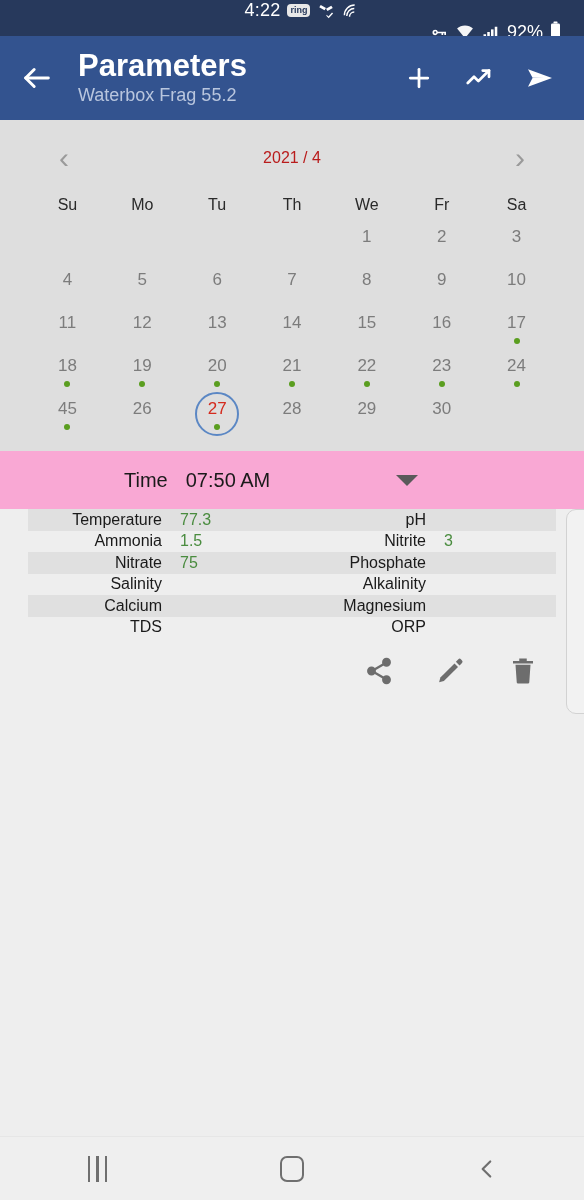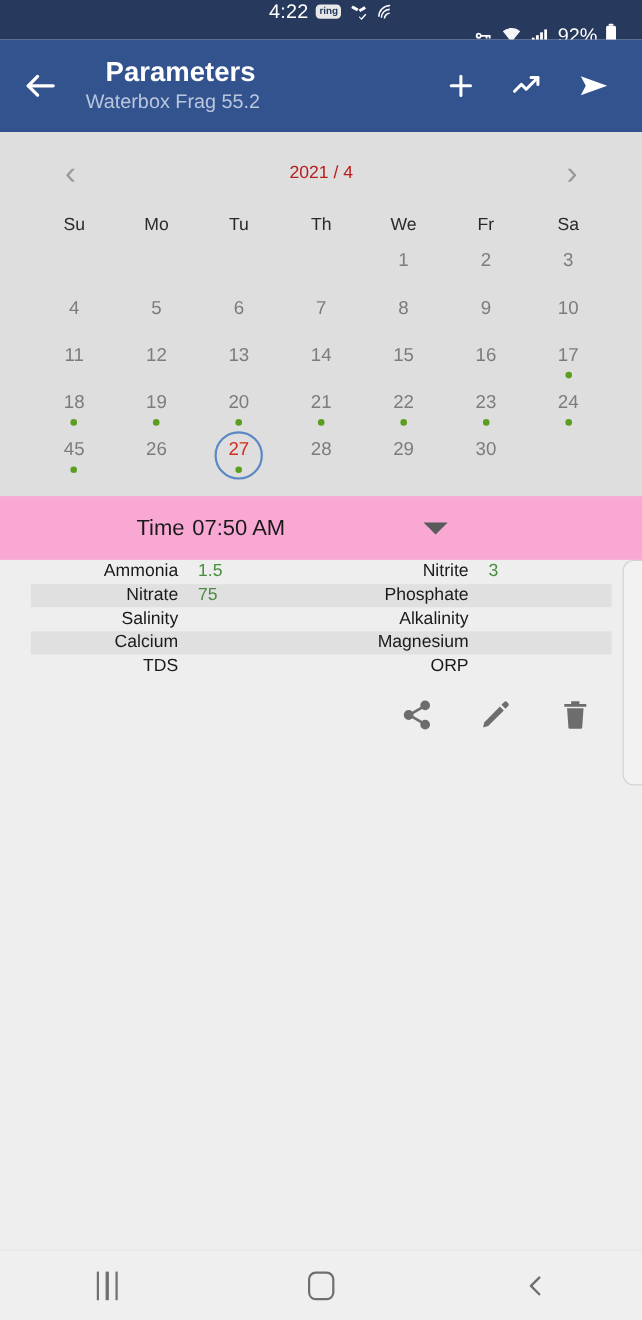--- a/index.html
+++ b/index.html
@@ -29,21 +29,21 @@
   .ico { display: inline-block; line-height: 0; }
 
   
   .appbar {
     height: 84px; background: #33538f;
     display: flex; align-items: center; padding: 0 14px;
     position: relative;
   }
   .back-arrow { width: 46px; display: flex; justify-content: center; cursor: pointer; }
   .titles { margin-left: 18px; display: flex; flex-direction: column; justify-content: center; }
-  .title { color: #ffffff; font-size: 25px; font-weight: bold; line-height: 1.14; margin-left: 18px; }
+  .title { color: #ffffff; font-size: 31px; font-weight: bold; line-height: 1.14; }
   .subtitle { color: #b9c6de; font-size: 18px; line-height: 1.3; margin-top: 1px; }
   .appbar-actions { margin-left: auto; display: flex; align-items: center; gap: 30px; padding-right: 14px; }
   .appbar-actions .abtn { cursor: pointer; display: flex; align-items: center; justify-content: center; }
 
   
   .calendar { background: #dedede; padding: 14px 0 12px; }
   .cal-head {
     display: flex; align-items: center; justify-content: center;
     height: 48px; position: relative;
   }
@@ -77,21 +77,21 @@
     width: 44px; height: 44px; border-radius: 50%;
     border: 2px solid #5b87c4; z-index: 1;
   }
 
   
   .timerow {
     display: flex; align-items: center; height: 58px; background: #f9a8d4;
     padding-left: 124px;
   }
   .time-label { font-size: 20px; color: #1a1a1a; }
-  .time-value { font-size: 20px; color: #1a1a1a; margin-left: 7px; }
+  .time-value { font-size: 20px; color: #1a1a1a; margin-left: 18px; }
   .caret {
     margin-left: 126px; width: 0; height: 0;
     border-left: 11px solid transparent; border-right: 11px solid transparent;
     border-top: 11px solid #5a5a5a; cursor: pointer;
   }
 
   
   .card-wrap { position: relative; }
   .ptable { margin: 0 28px; }
   .prow { display: flex; height: 21.5px; align-items: center; }
@@ -351,20 +351,30 @@
 
   <div class="timerow">
     <span class="time-label">Time</span>
     <span class="time-value">07:50 AM</span>
     <span class="caret"></span>
   </div>
 
   <div class="card-wrap">
     <div class="ghost-card"></div>
     <div class="ptable" id="param-table">
+        <div class="prow odd">
+          <div class="cell left">
+            <div class="plabel">Temperature</div>
+            <div class="pvalue">77.3</div>
+          </div>
+          <div class="cell right">
+            <div class="plabel">pH</div>
+            <div class="pvalue"></div>
+          </div>
+        </div>
         <div class="prow even">
           <div class="cell left">
             <div class="plabel">Ammonia</div>
             <div class="pvalue">1.5</div>
           </div>
           <div class="cell right">
             <div class="plabel">Nitrite</div>
             <div class="pvalue">3</div>
           </div>
         </div>

